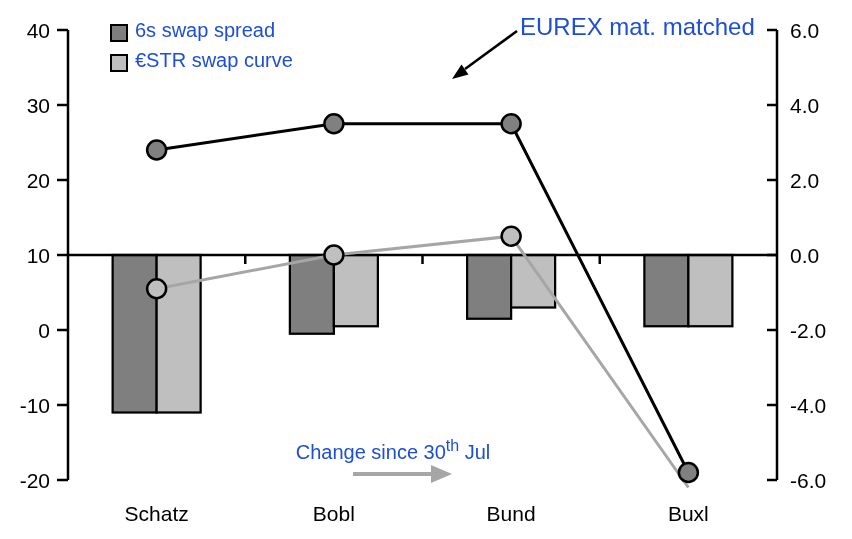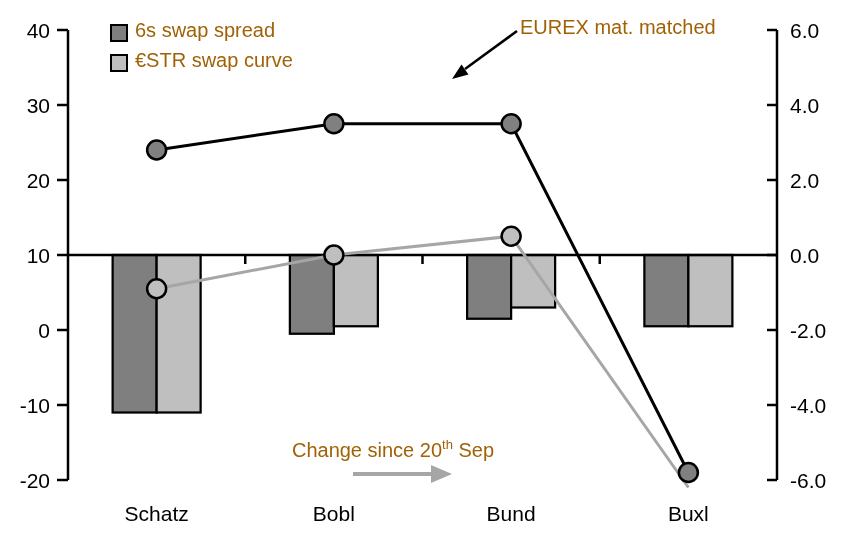--- a/index.html
+++ b/index.html
@@ -3,21 +3,21 @@
 <meta charset="utf-8">
 <style>
   html, body { margin: 0; padding: 0; background: #ffffff; }
   #chart-root {
     position: relative;
     width: 852px;
     height: 539px;
     background: #ffffff;
     font-family: "Liberation Sans", sans-serif;
     overflow: hidden;
-    color: #a16207;
+    color: #1d4ed8;
   }
   #plot-svg { position: absolute; left: 0; top: 0; }
   #plot-svg text { font-family: "Liberation Sans", sans-serif; fill: #000; }
 
   .legend {
     position: absolute;
     left: 110px;
     top: 12px;
   }
   .legend-row {
@@ -31,34 +31,34 @@
     border: 2px solid #000;
     margin-right: 7px;
     flex: 0 0 auto;
   }
   .legend-label { font-size: 20px; white-space: nowrap; }
 
   .eurex-note {
     position: absolute;
     left: 520px;
     top: 14px;
-    font-size: 20px;
+    font-size: 24px;
     line-height: 26px;
     white-space: nowrap;
   }
   .change-note {
     position: absolute;
     left: 268px;
     top: 437px;
     width: 250px;
     text-align: center;
     font-size: 20px;
     white-space: nowrap;
   }
-  .change-note sup { font-size: 13px; }
+  .change-note sup { font-size: 16px; }
 </style>
 </head>
 <body>
 
 <div id="chart-root">
 
   <svg id="plot-svg" width="852" height="539">
       <rect x="112.625" y="255" width="44" height="157.5" fill="#7f7f7f" stroke="#000" stroke-width="2.25"></rect>
       <rect x="289.875" y="255" width="44" height="78.75" fill="#7f7f7f" stroke="#000" stroke-width="2.25"></rect>
       <rect x="467.125" y="255" width="44" height="63.75" fill="#7f7f7f" stroke="#000" stroke-width="2.25"></rect>
@@ -128,15 +128,15 @@
     <div class="legend-row">
       <span class="swatch" id="swatch-1" style="background: rgb(191, 191, 191);"></span>
       <span class="legend-label">€STR swap curve</span>
     </div>
   </div>
 
   <div class="eurex-note">
     <div>EUREX mat. matched</div>
   </div>
 
-  <div class="change-note"><span>Change since 20</span><sup>th</sup><span> Sep</span></div>
+  <div class="change-note"><span>Change since 30</span><sup>th</sup><span> Jul</span></div>
 
 </div>
 
 </body></html>

